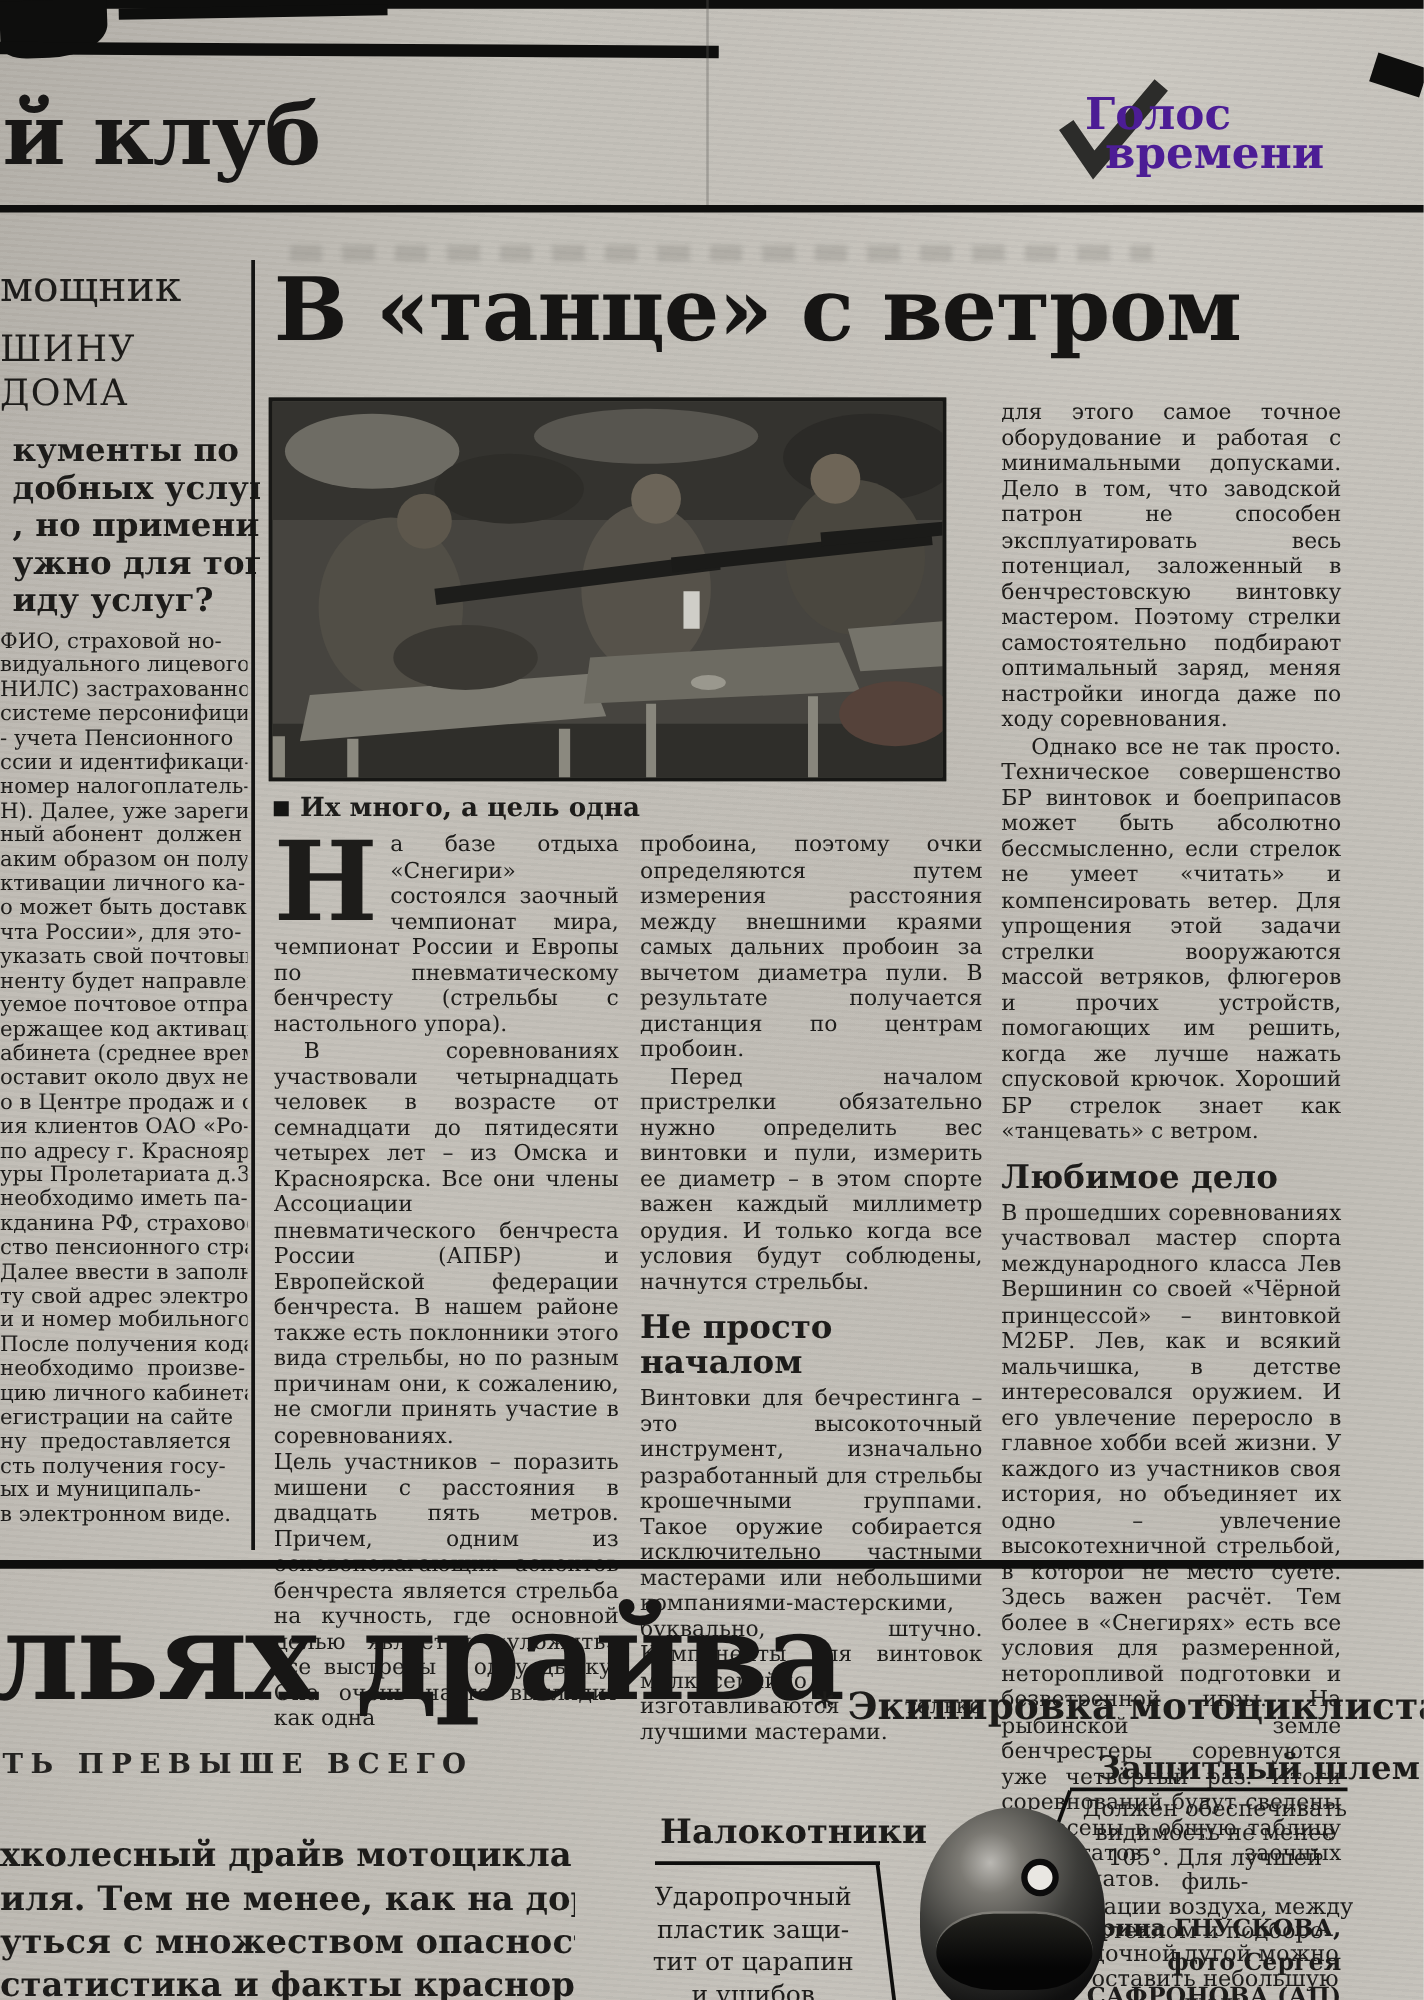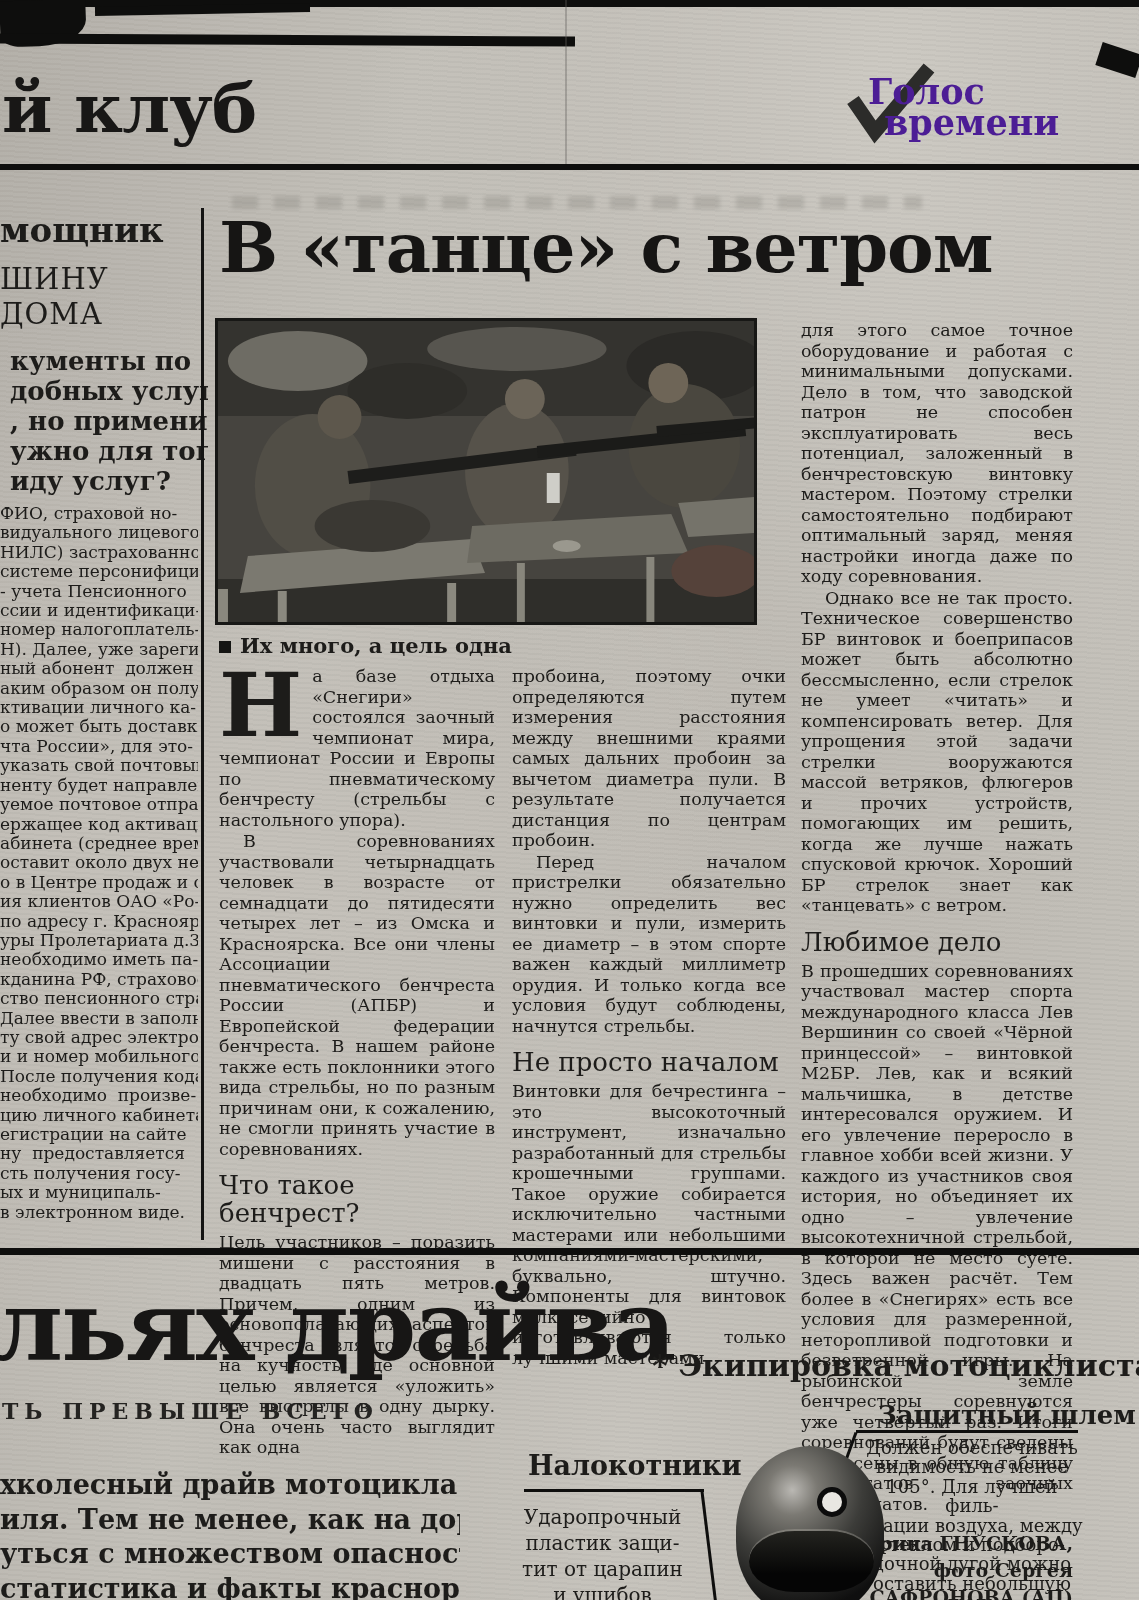--- a/index.html
+++ b/index.html
@@ -25,37 +25,37 @@
   .crease{left:565px;top:0;width:2px;height:168px;background:rgba(95,93,88,0.35);}
   .ghost-strip{left:232px;top:196px;width:690px;height:13px;opacity:.45;filter:blur(2px);
     background:repeating-linear-gradient(90deg, rgba(118,116,110,0.55) 0 26px, transparent 26px 42px);}
   
   .torn-a{left:0;top:0;width:1139px;height:7px;}
   .torn-b{left:0;top:0;width:86px;height:46px;border-radius:0 0 55% 25%;transform:rotate(-2deg);}
   .torn-c{left:0;top:35px;width:575px;height:10px;transform:rotate(.3deg);}
   .torn-d{left:95px;top:5px;width:215px;height:9px;transform:rotate(-1deg);}
   .torn-e{left:1098px;top:48px;width:42px;height:24px;transform:rotate(18deg);}
   
-  .lc-heading{left:0;top:210px;font-size:34px;font-weight:700;white-space:pre;}
+  .lc-heading{left:0;top:210px;font-size:34px;font-weight:400;white-space:pre;}
   .lc-deck{left:0;top:262px;font-size:29px;line-height:35px;letter-spacing:1px;white-space:pre-line;}
   .lc-lead{left:10px;top:346px;font-size:26px;font-weight:700;line-height:30px;white-space:pre;overflow:hidden;width:198px;}
   .lc-body{left:0;top:504px;font-size:17px;line-height:19.4px;white-space:pre;overflow:hidden;width:198px;}
   
   .headline{left:219px;top:206px;font-size:70px;font-weight:700;letter-spacing:-1px;white-space:nowrap;color:#161514;}
   .photo{left:215px;top:318px;width:542px;height:307px;border:3px solid #171715;box-sizing:border-box;background:#45443f;}
   .photo svg{display:block;width:100%;height:100%;}
   .caption{left:219px;top:633px;font-size:21px;font-weight:700;}
   .caption .sq{display:inline-block;width:12px;height:12px;background:#151513;margin-right:9px;}
   .col{font-size:17.5px;line-height:20.5px;text-align:justify;}
   .col p{margin:0 0 1px 0;}
   .col p.ind{text-indent:24px;}
   .col1{left:219px;top:666px;width:276px;}
   .col2{left:512px;top:666px;width:274px;}
   .col3{left:801px;top:320px;width:272px;}
-  .subhead{font-size:26px;font-weight:400;margin:12px 0 5px 0;text-align:left;line-height:28px;}
+  .subhead{font-size:26px;font-weight:700;margin:12px 0 5px 0;text-align:left;line-height:28px;}
   .dropcap{float:left;font-size:88px;line-height:70px;font-weight:700;margin:4px 10px 0 0;}
   .byline{margin-top:16px;text-align:right;font-weight:700;font-size:19px;line-height:27px;white-space:pre-line;}
   
   .b-headline{left:-6px;top:1268px;font-size:98px;font-weight:700;letter-spacing:-2px;white-space:nowrap;color:#171615;}
   .b-kicker{left:2px;top:1398px;font-size:22px;font-weight:700;letter-spacing:6px;white-space:nowrap;color:#242321;}
   .b-lead{left:0;top:1468px;font-size:27px;font-weight:700;line-height:34.5px;white-space:pre;overflow:hidden;width:460px;}
   .ig-title{left:652px;top:1348px;font-size:30px;font-weight:700;white-space:nowrap;}
   .elbow-h{left:528px;top:1450px;font-size:27px;font-weight:700;white-space:nowrap;}
   .elbow-rule{left:524px;top:1489px;width:180px;height:3px;}
   .elbow-diag{left:702px;top:1490px;width:115px;height:3px;transform:rotate(83deg);transform-origin:left center;}
@@ -172,21 +172,20 @@
     <rect x="330" y="152" width="13" height="30" fill="#cfcec8"></rect>
     <ellipse cx="350" cy="225" rx="14" ry="6" fill="#9a988e"></ellipse>
     <ellipse cx="500" cy="250" rx="45" ry="26" fill="#55423a"></ellipse>
   </svg>
 </div>
 <div class="abs caption"><span class="sq"></span><span>Их много, а цель одна</span></div>
 
 <div class="abs col col1">
   <p><span class="dropcap">Н</span><span>а базе отдыха «Снегири» состоялся заочный чемпионат мира, чемпионат России и Европы по пневматическому бенчресту (стрельбы с настольного упора).</span></p>
   <p class="ind">В соревнованиях участвовали четырнадцать человек в возрасте от семнадцати до пятидесяти четырех лет – из Омска и Красноярска. Все они члены Ассоциации пневматического бенчреста России (АПБР) и Европейской федерации бенчреста. В нашем районе также есть поклонники этого вида стрельбы, но по разным причинам они, к сожалению, не смогли принять участие в соревнованиях.</p>
-  <div class="subhead">Что такое бенчрест?</div>
   <p>Цель участников – поразить мишени с расстояния в двадцать пять метров. Причем, одним из основополагающих аспектов бенчреста является стрельба на кучность, где основной целью является «уложить» все выстрелы в одну дырку. Она очень часто выглядит как одна</p>
 </div>
 
 <div class="abs col col2">
   <p>пробоина, поэтому очки определяются путем измерения расстояния между внешними краями самых дальних пробоин за вычетом диаметра пули. В результате получается дистанция по центрам пробоин.</p>
   <p class="ind">Перед началом пристрелки обязательно нужно определить вес винтовки и пули, измерить ее диаметр – в этом спорте важен каждый миллиметр орудия. И только когда все условия будут соблюдены, начнутся стрельбы.</p>
   <div class="subhead">Не просто началом</div>
   <p>Винтовки для бечрестинга – это высокоточный инструмент, изначально разработанный для стрельбы крошечными группами. Такое оружие собирается исключительно частными мастерами или небольшими компаниями-мастерскими, буквально, штучно. Компоненты для винтовок мелкосерийно изготавливаются только лучшими мастерами.</p>
 </div>
 

